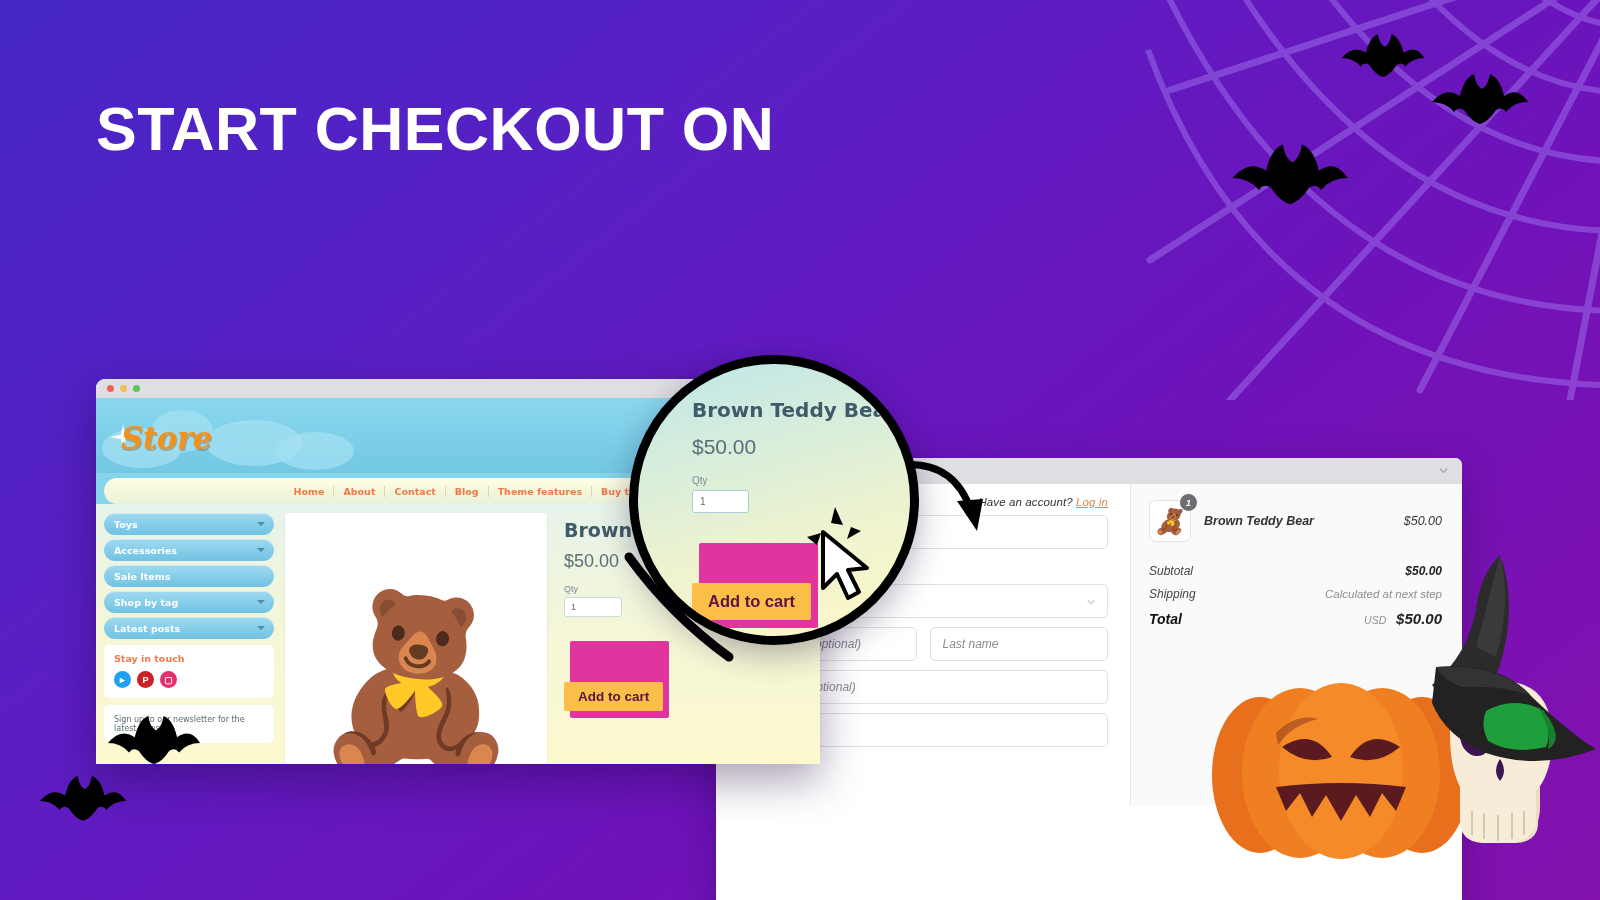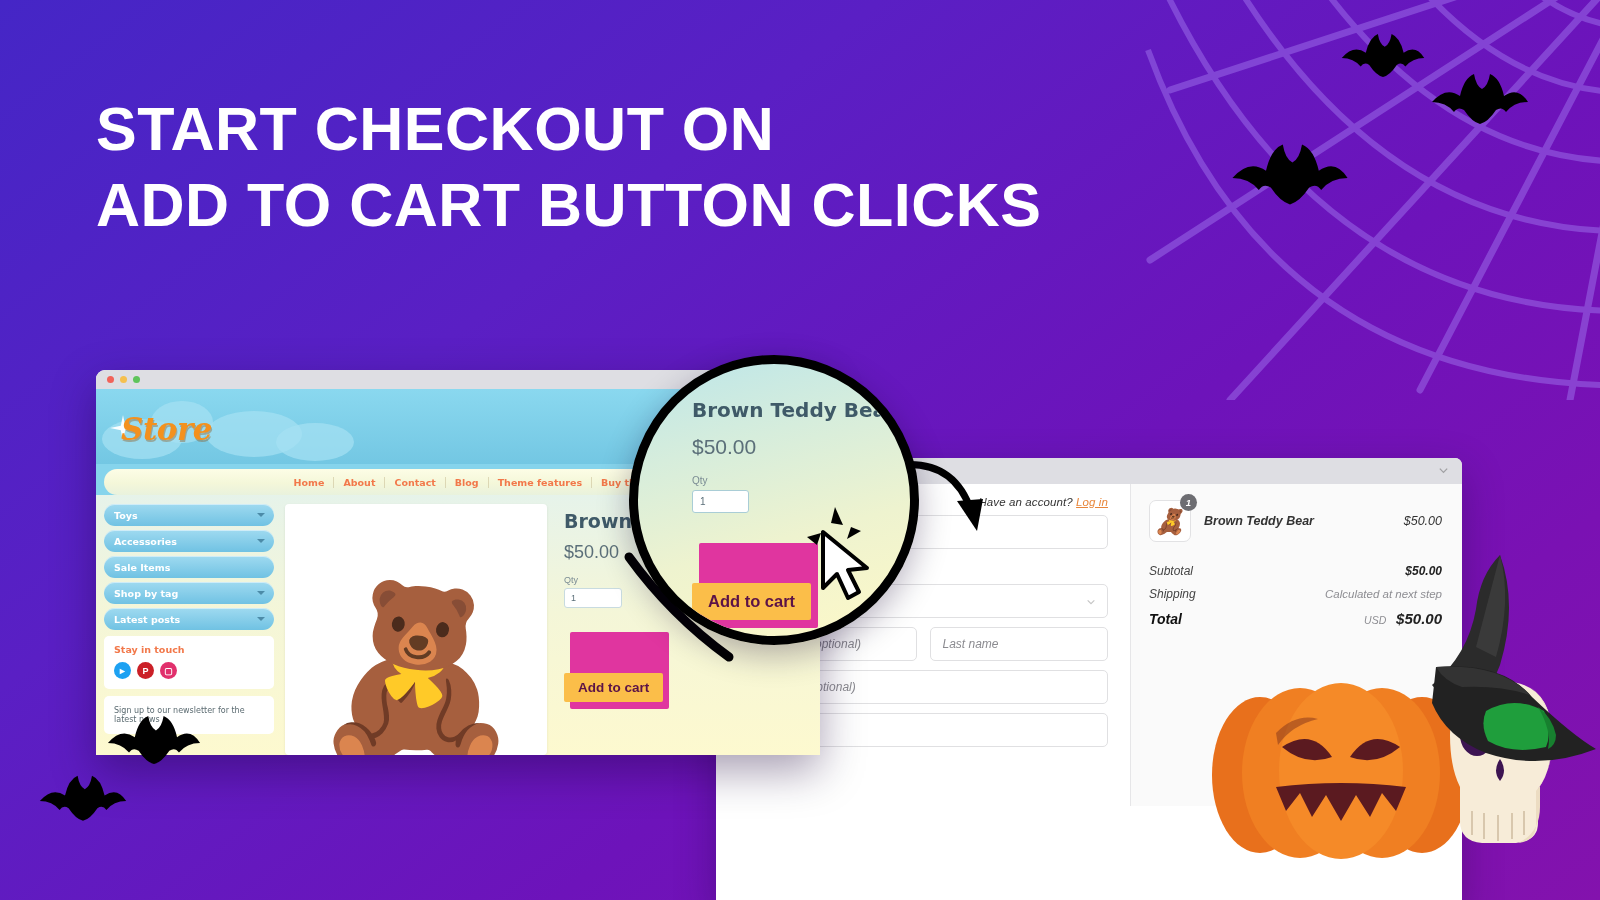--- a/index.html
+++ b/index.html
@@ -122,21 +122,21 @@
     font-size:12px; color:#444; margin-bottom:9px;
   }
   .sum-row .v { font-weight:bold; color:#222; }
   .sum-row.muted .v { font-weight:400; color:#8d8d92; font-size:11.5px; }
   .sum-row.total { font-size:14px; color:#111; font-weight:bold; margin-top:3px;gap:12px; }
   .sum-row.total .cur { font-size:10.5px; color:#8d8d92; font-weight:400; margin-right:6px; }
   .sum-row.total .v { font-size:15px; }
 
   
   #store-window {
-    position:absolute; left:96px; top:370px;
+    position:absolute; left:96px; top:379px;
     width:724px; height:385px;
     border-radius:9px 9px 0 0;
     background:#fff;
     box-shadow:0 16px 44px rgba(25,0,55,.38);
     overflow:hidden;
   }
   #store-topbar {
     height:19px; background:#dedee3;
     display:flex; align-items:center; padding-left:11px; gap:6px;
   }
@@ -328,21 +328,20 @@
   <svg class="bg-deco" style="left:1430px; top:70px; width:100px; height:64px;" viewBox="0 0 100 60">
     <path fill="#000" d="M2 30 Q16 14 30 24 Q34 6 44 2 Q46 14 52 17 Q58 14 60 2 Q70 6 74 24 Q88 14 98 30 Q84 30 76 40 Q72 34 66 38 Q58 50 50 52 Q42 50 34 38 Q28 34 24 40 Q16 30 2 30Z"></path>
   </svg>
   <svg class="bg-deco" style="left:1230px; top:140px; width:120px; height:76px;" viewBox="0 0 100 60">
     <path fill="#000" d="M2 30 Q16 14 30 24 Q34 6 44 2 Q46 14 52 17 Q58 14 60 2 Q70 6 74 24 Q88 14 98 30 Q84 30 76 40 Q72 34 66 38 Q58 50 50 52 Q42 50 34 38 Q28 34 24 40 Q16 30 2 30Z"></path>
   </svg>
 
   <div id="headline">
     <h1>
       <span>START CHECKOUT ON</span><br>
-      <span>ADD TO CART BUTTON CLICKS</span>
     </h1>
   </div>
 
   <div id="checkout-window">
     <div id="checkout-topbar">
       <svg class="chev" viewBox="0 0 12 12">
         <path d="M2 4 L6 8 L10 4" fill="none" stroke="#555" stroke-width="1.4"></path>
       </svg>
     </div>
     <div id="checkout-body">

